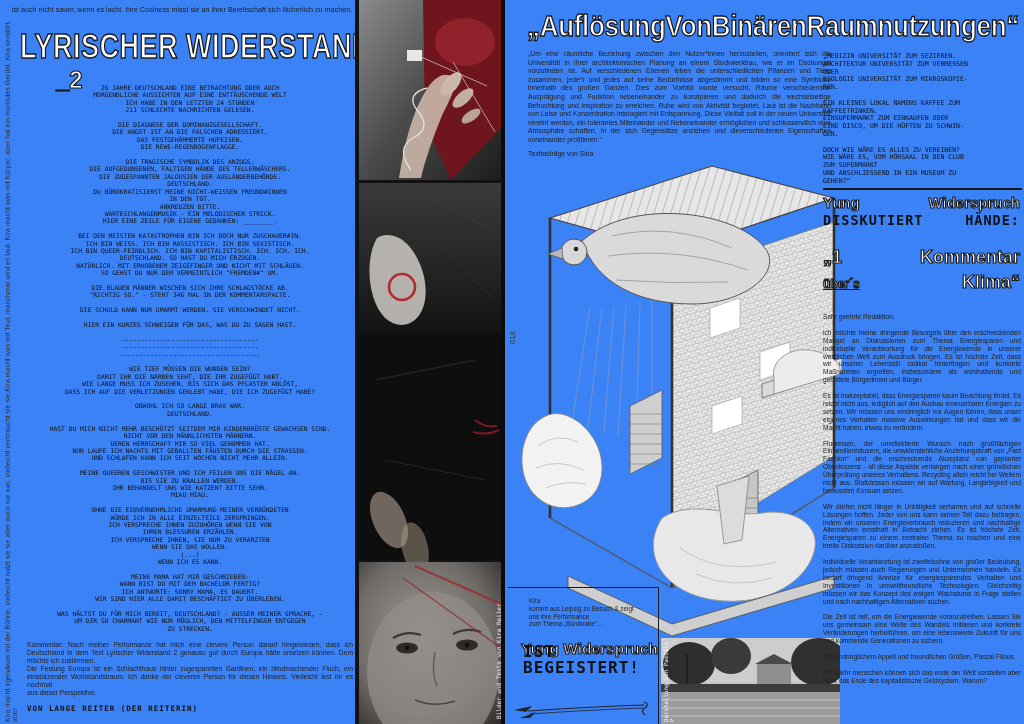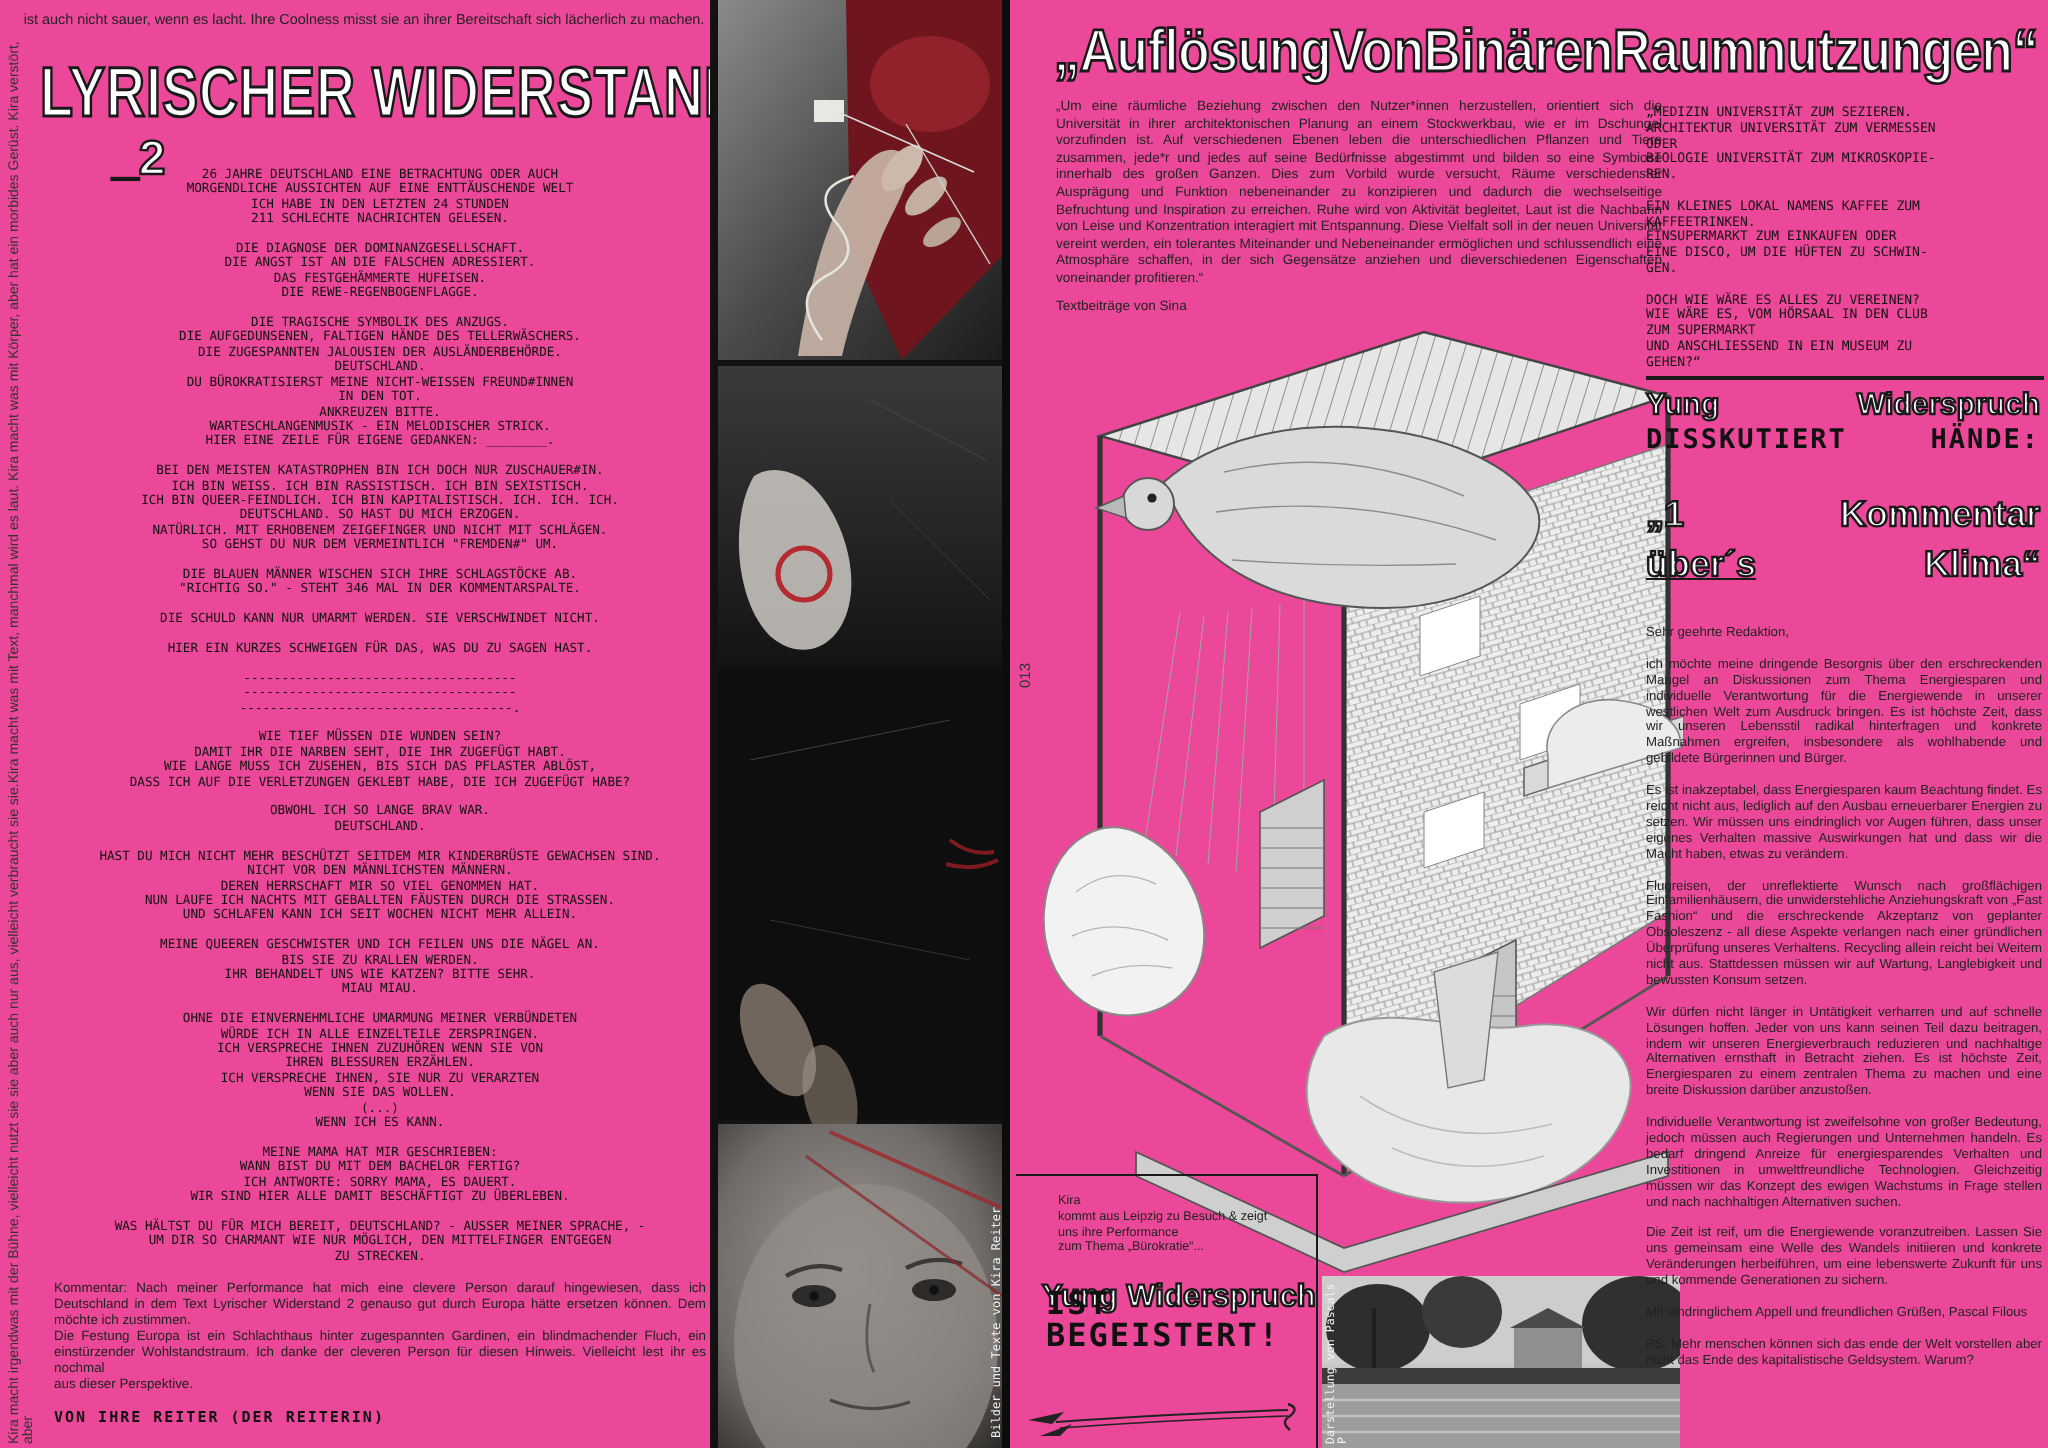--- a/index.html
+++ b/index.html
@@ -1,16 +1,16 @@
 <!DOCTYPE html>
 <html><head>
 <meta charset="utf-8">
 <style>
   html,body{margin:0;padding:0;background:#ffffff;}
-  #page{position:relative;width:1024px;height:724px;background:#ec4899;overflow:hidden;
+  #page{position:relative;width:1024px;height:724px;background:#3b82f6;overflow:hidden;
         font-family:"Liberation Sans","DejaVu Sans",sans-serif;color:#161616;}
   .abs{position:absolute;}
   .mono{font-family:"DejaVu Sans Mono","Liberation Mono",monospace;}
   .sans{font-family:"Liberation Sans","DejaVu Sans",sans-serif;}
   .pre{white-space:pre-wrap;}
   .outline{color:#ffffff;-webkit-text-stroke:1.2px #191919;font-weight:700;
            font-family:"Liberation Sans","DejaVu Sans",sans-serif;}
   @supports not (-webkit-text-stroke:1px #000){.outline{color:#191919;}}
   .vrot{transform-origin:0 0;transform:rotate(-90deg);}
   .rule{background:#1a1a1a;}
@@ -99,21 +99,21 @@
 ICH ANTWORTE: SORRY MAMA, ES DAUERT.
 WIR SIND HIER ALLE DAMIT BESCHÄFTIGT ZU ÜBERLEBEN.
 
 WAS HÄLTST DU FÜR MICH BEREIT, DEUTSCHLAND? - AUSSER MEINER SPRACHE, -
 UM DIR SO CHARMANT WIE NUR MÖGLICH, DEN MITTELFINGER ENTGEGEN
 ZU STRECKEN.</div>
 
   <div class="abs sans pre" style="left:27px;top:641px;width:326px;font-size:6.7px;line-height:8px;text-align:justify;color:#222;">Kommentar: Nach meiner Performance hat mich eine clevere Person darauf hingewiesen, dass ich Deutschland in dem Text Lyrischer Widerstand 2 genauso gut durch Europa hätte ersetzen können. Dem möchte ich zustimmen.
 Die Festung Europa ist ein Schlachthaus hinter zugespannten Gardinen, ein blindmachender Fluch, ein einstürzender Wohlstandstraum. Ich danke der cleveren Person für diesen Hinweis. Vielleicht lest ihr es nochmal
 aus dieser Perspektive.</div>
-  <div class="abs mono" style="left:27px;top:704px;font-size:7.5px;font-weight:bold;letter-spacing:1px;color:#111;">VON IHRE REITER (DER REITERIN)</div>
+  <div class="abs mono" style="left:27px;top:704px;font-size:7.5px;font-weight:bold;letter-spacing:1px;color:#111;">VON LANGE REITER (DER REITERIN)</div>
 
   <div class="abs" style="left:355px;top:0;width:150px;height:724px;">
     <svg width="150" height="724" viewBox="0 0 150 724">
       <defs>
         <linearGradient id="g1" x1="0" y1="0" x2="1" y2="1">
           <stop offset="0" stop-color="#8a8a8a"></stop>
             <stop offset=".5" stop-color="#4a4a4a"></stop>
             <stop offset="1" stop-color="#1c1c1c"></stop>
         </linearGradient>
         <linearGradient id="g2" x1="0" y1="0" x2="0" y2="1">
@@ -295,21 +295,21 @@
   </div>
   <div class="abs flexrow mono" style="left:823px;top:212px;width:197px;font-weight:bold;font-size:13.5px;letter-spacing:1px;color:#111;">
     <span>DISSKUTIERT</span>
     <span>HÄNDE:</span>
   </div>
   <div class="abs flexrow" style="left:823px;top:247px;width:197px;">
     <span class="outline" style="font-size:18px;">„1</span>
     <span class="outline" style="font-size:18px;">Kommentar</span>
   </div>
   <div class="abs flexrow" style="left:823px;top:272px;width:197px;">
-    <span class="outline" style="font-size:18px;text-decoration:underline;">über´s</span>
+    <span class="outline" style="font-size:12px;text-decoration:underline;">über´s</span>
     <span class="outline" style="font-size:18px;">Klima“</span>
   </div>
 
   <div class="abs sans pre" style="left:823px;top:313px;width:198px;font-size:6.6px;line-height:7.9px;text-align:justify;color:#222;">Sehr geehrte Redaktion,
 
 ich möchte meine dringende Besorgnis über den erschreckenden Mangel an Diskussionen zum Thema Energiesparen und individuelle Verantwortung für die Energiewende in unserer westlichen Welt zum Ausdruck bringen. Es ist höchste Zeit, dass wir unseren Lebensstil radikal hinterfragen und konkrete Maßnahmen ergreifen, insbesondere als wohlhabende und gebildete Bürgerinnen und Bürger.
 
 Es ist inakzeptabel, dass Energiesparen kaum Beachtung findet. Es reicht nicht aus, lediglich auf den Ausbau erneuerbarer Energien zu setzen. Wir müssen uns eindringlich vor Augen führen, dass unser eigenes Verhalten massive Auswirkungen hat und dass wir die Macht haben, etwas zu verändern.
 
 Flugreisen, der unreflektierte Wunsch nach großflächigen Einfamilienhäusern, die unwiderstehliche Anziehungskraft von „Fast Fashion“ und die erschreckende Akzeptanz von geplanter Obsoleszenz - all diese Aspekte verlangen nach einer gründlichen Überprüfung unseres Verhaltens. Recycling allein reicht bei Weitem nicht aus. Stattdessen müssen wir auf Wartung, Langlebigkeit und bewussten Konsum setzen.

